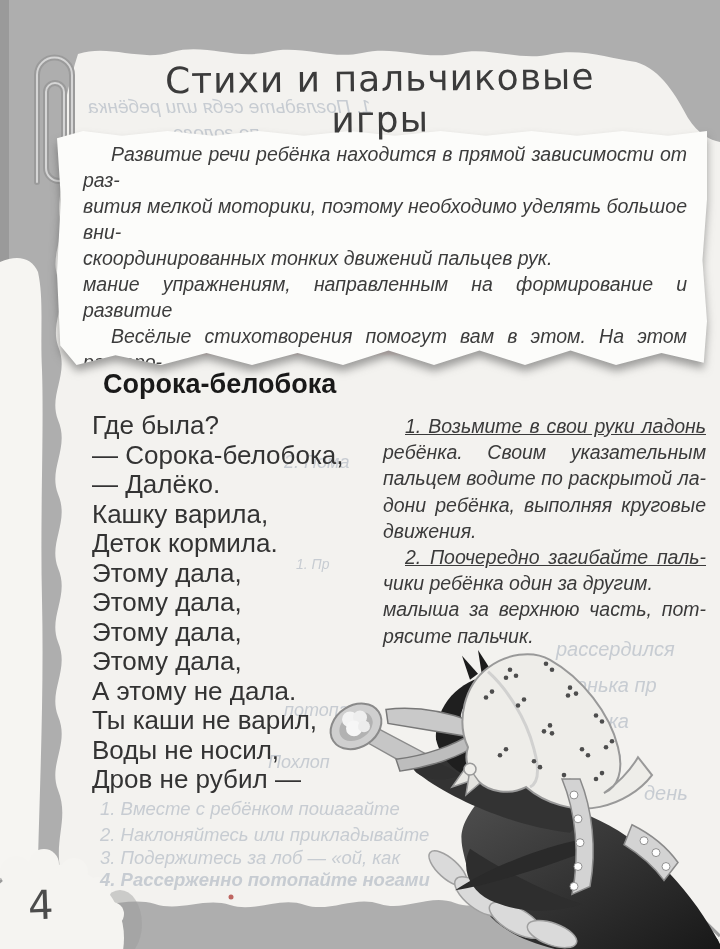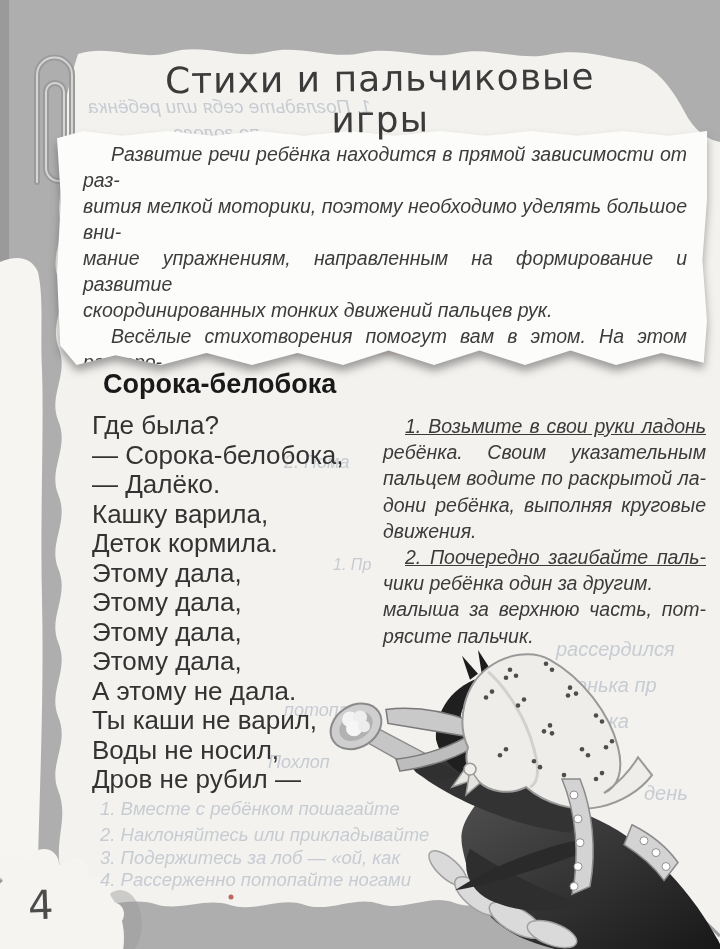--- a/index.html
+++ b/index.html
@@ -7,34 +7,34 @@
          background:linear-gradient(#b6b6b6,#a7a7a7);
          font-family:"Liberation Sans",sans-serif;}
   .stage svg.bg{position:absolute;left:0;top:0;z-index:1;}
   
   .gh{position:absolute;z-index:3;font-style:italic;color:#c7ccd2;white-space:nowrap;
       font-family:"Liberation Sans",sans-serif;}
   .gh.mir{transform:scaleX(-1);}
   .g-t1{left:88px;top:96px;font-size:19px;}
   .g-t2{left:168px;top:122px;font-size:19px;}
   .g-m1{left:284px;top:452px;font-size:18px;}
-  .g-m2{left:296px;top:556px;font-size:16px;margin-left:37px;}
+  .g-m2{left:296px;top:556px;font-size:14px;}
   .g-m3{left:284px;top:700px;font-size:18px;}
   .g-m4{left:268px;top:752px;font-size:18px;}
   .g-r1{left:556px;top:638px;font-size:20px;}
   .g-r2{left:544px;top:674px;font-size:20px;}
   .g-r3{left:544px;top:710px;font-size:20px;}
   .g-r4{left:540px;top:746px;font-size:20px;}
   .g-r5{left:538px;top:782px;font-size:20px;}
   .g-r6{left:644px;top:782px;font-size:20px;}
   .g-r7{left:538px;top:818px;font-size:20px;}
   .g-b1{left:100px;top:798px;font-size:18.5px;}
   .g-b2{left:100px;top:824px;font-size:18.5px;text-align:right;}
   .g-b3{left:100px;top:847px;font-size:18.5px;}
-  .g-b4{left:100px;top:869px;font-size:18.5px;}
+  .g-b4{left:100px;top:869px;font-size:18.5px;font-weight:bold;}
   .pb{position:absolute;z-index:3;background:rgba(205,150,150,.24);border-radius:6px;filter:blur(1.2px);}
   .pb1{left:420px;top:327px;width:278px;height:12px;}
   .pb2{left:142px;top:345px;width:326px;height:10px;}
   
   .title{position:absolute;z-index:6;left:120px;top:58px;width:520px;text-align:center;
          font-family:"DejaVu Sans",sans-serif;font-size:36px;color:#3b3b3b;
          letter-spacing:1px;transform:rotate(-0.6deg);}
   
   .panel-wrap{position:absolute;z-index:4;left:57px;top:126px;
               filter:drop-shadow(0 6px 4px rgba(70,70,70,.5));}
@@ -131,22 +131,22 @@
   <div class="pb pb2"></div>
 
   <div class="title">Стихи и пальчиковые игры</div>
 
   <div class="panel-wrap">
     <div class="panel">
       <div class="panel-inner">
           <div class="para">
             <div class="line first">Развитие речи ребёнка находится в прямой зависимости от раз-</div>
             <div class="line">вития мелкой моторики, поэтому необходимо уделять большое вни-</div>
+            <div class="line last">скоординированных тонких движений пальцев рук.</div>
             <div class="line">мание упражнениям, направленным на формирование и развитие</div>
-            <div class="line last">скоординированных тонких движений пальцев рук.</div>
           </div>
           <div class="para">
             <div class="line first">Весёлые стихотворения помогут вам в этом. На этом разворо-</div>
             <div class="line">те вы найдёте самые простые упражнения, а на следующем раз-</div>
             <div class="line">вороте — задания более сложные. Выберите те упражнения, кото-</div>
             <div class="line">рые подходят вам, в зависимости от возраста ребёнка и от уровня</div>
             <div class="line last">сформированности его мелкой моторики.</div>
           </div>
         </div>
     </div>

